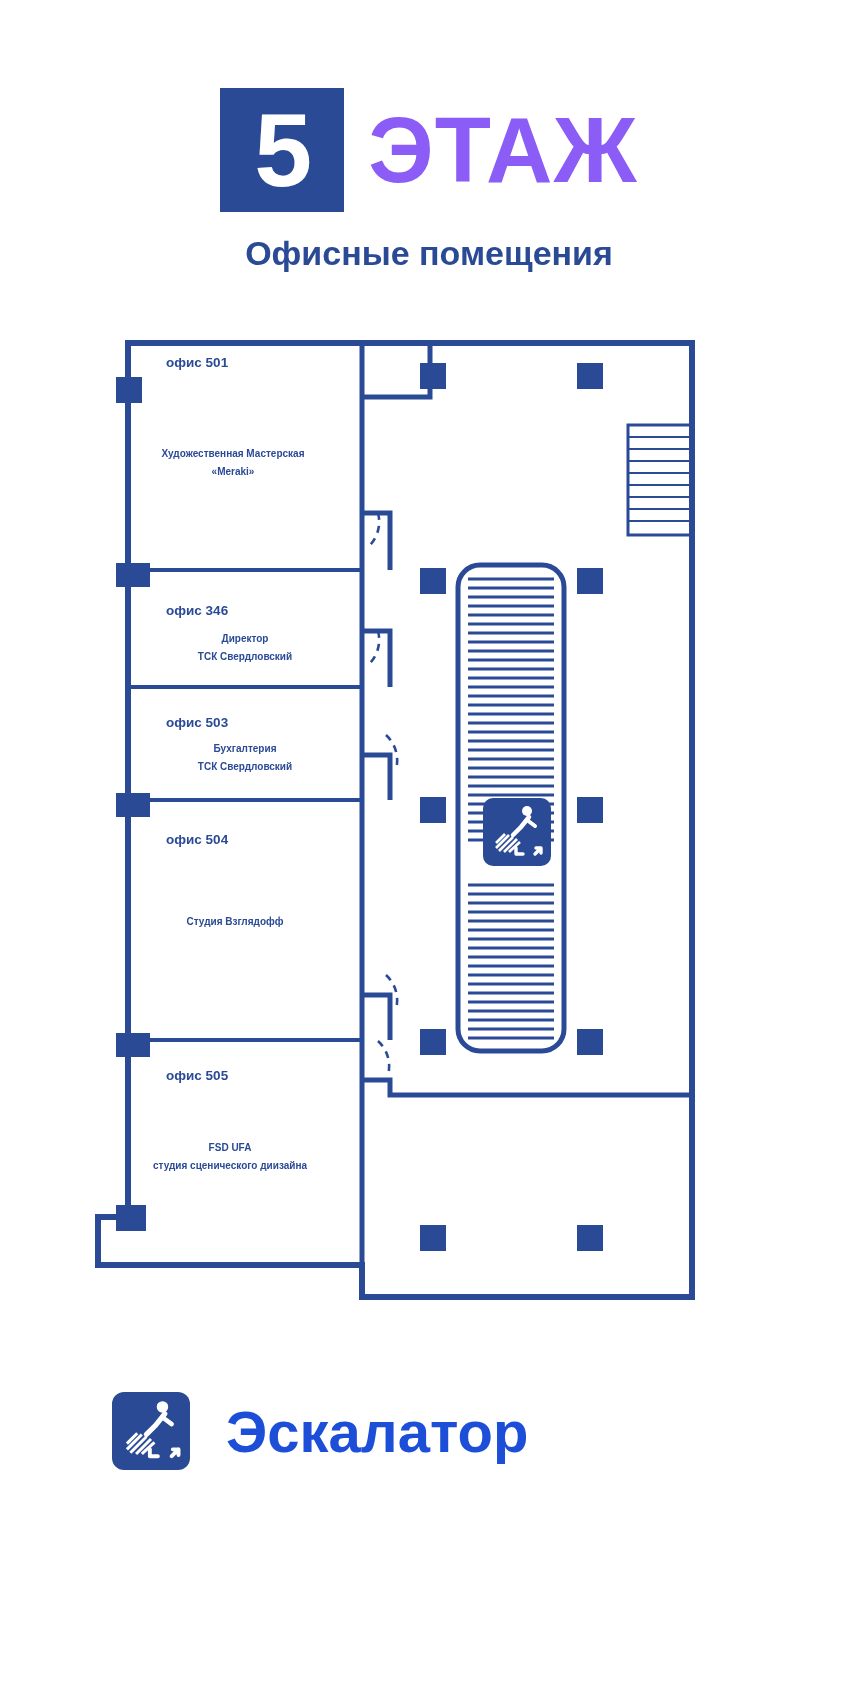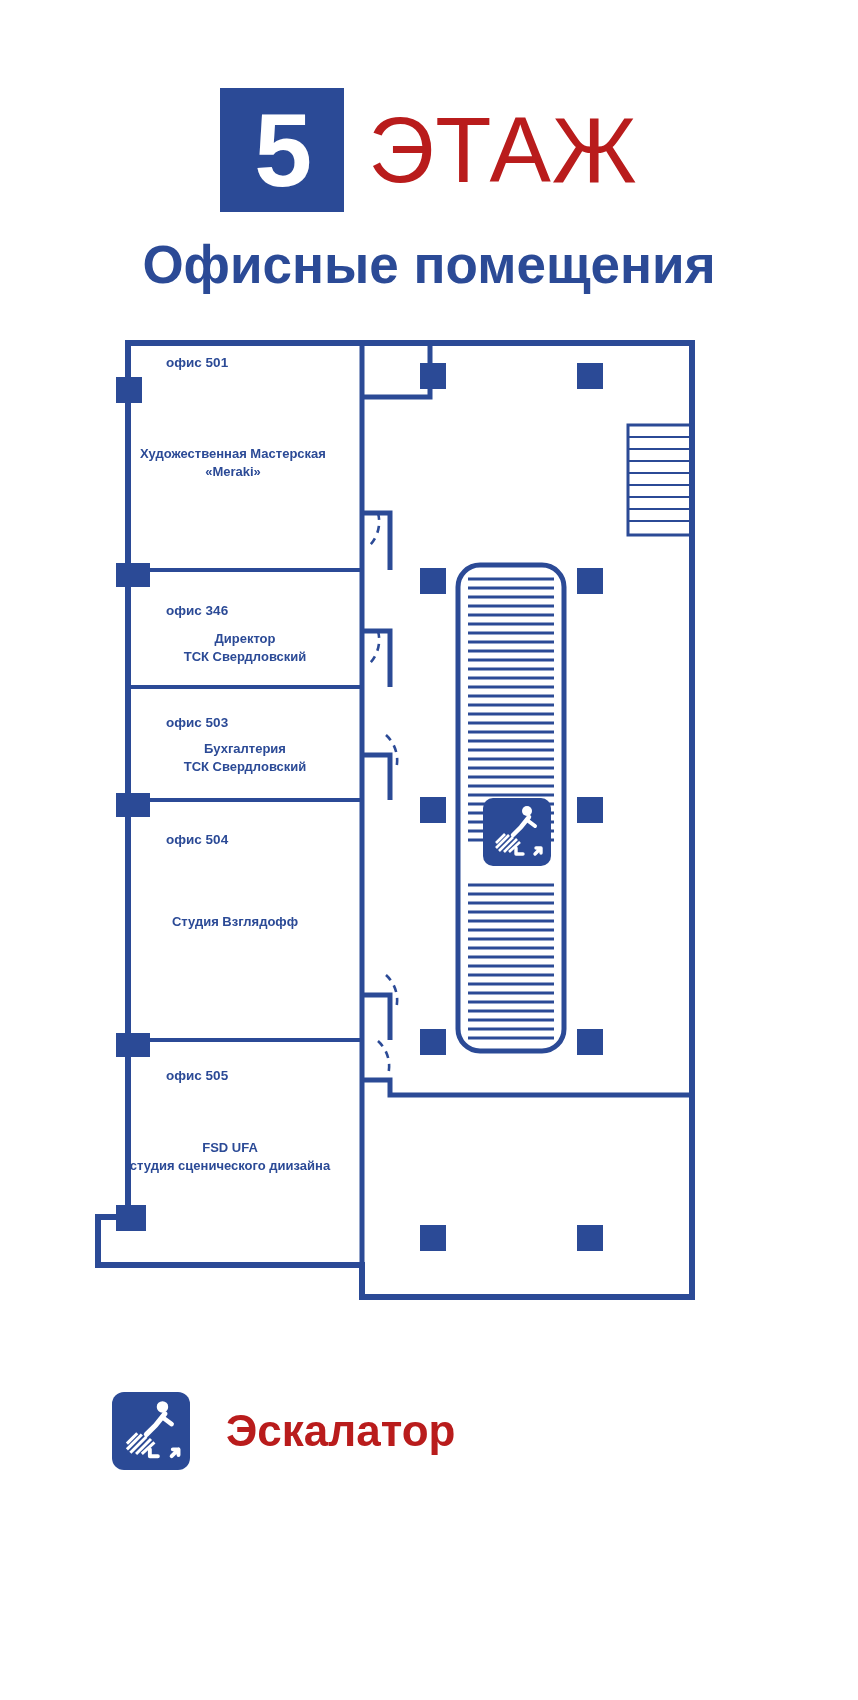--- a/index.html
+++ b/index.html
@@ -36,47 +36,47 @@
     background: #2b4a96;
     color: #ffffff;
     font-size: 104px;
     font-weight: bold;
     line-height: 124px;
     text-align: center;
     letter-spacing: -2px;
   }
   #floor-word {
     font-size: 92px;
-    font-weight: normal;
-    color: #b91c1c;
+    font-weight: bold;
+    color: #8b5cf6;
     letter-spacing: 1px;
     line-height: 100px;
   }
   #subtitle {
     margin-top: 22px;
-    font-size: 53px;
+    font-size: 34px;
     font-weight: bold;
     color: #2b4a96;
     letter-spacing: 0px;
   }
 
   
   #plan {
     position: absolute;
     left: 90px;
     top: 335px;
     width: 610px;
     height: 980px;
   }
   #plan svg { display: block; }
 
   .room-label {
     position: absolute;
     text-align: center;
-    font-size: 13px;
+    font-size: 10px;
     font-weight: bold;
     color: #2b4a96;
     line-height: 18px;
     white-space: nowrap;
   }
   .office-num {
     position: absolute;
     font-size: 13.5px;
     font-weight: bold;
     color: #2b4a96;
@@ -105,23 +105,23 @@
     align-items: center;
     gap: 36px;
   }
   #esc-badge-legend {
     width: 78px;
     height: 78px;
     background: #2b4a96;
     border-radius: 12px;
   }
   #legend-label {
-    font-size: 44px;
-    font-weight: bold;
-    color: #b91c1c;
+    font-size: 58px;
+    font-weight: bold;
+    color: #1d4ed8;
   }
 </style>
 </head>
 <body>
 
 <div id="header">
   <div id="title-row">
     <div id="floor-badge">5</div>
     <div id="floor-word">ЭТАЖ</div>
   </div>

